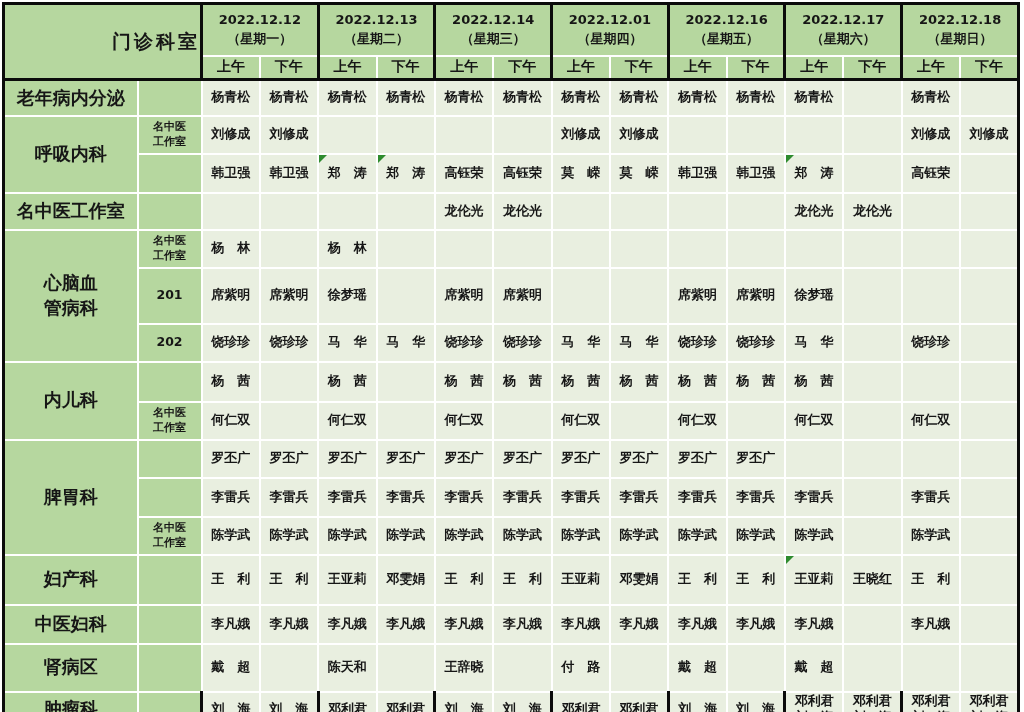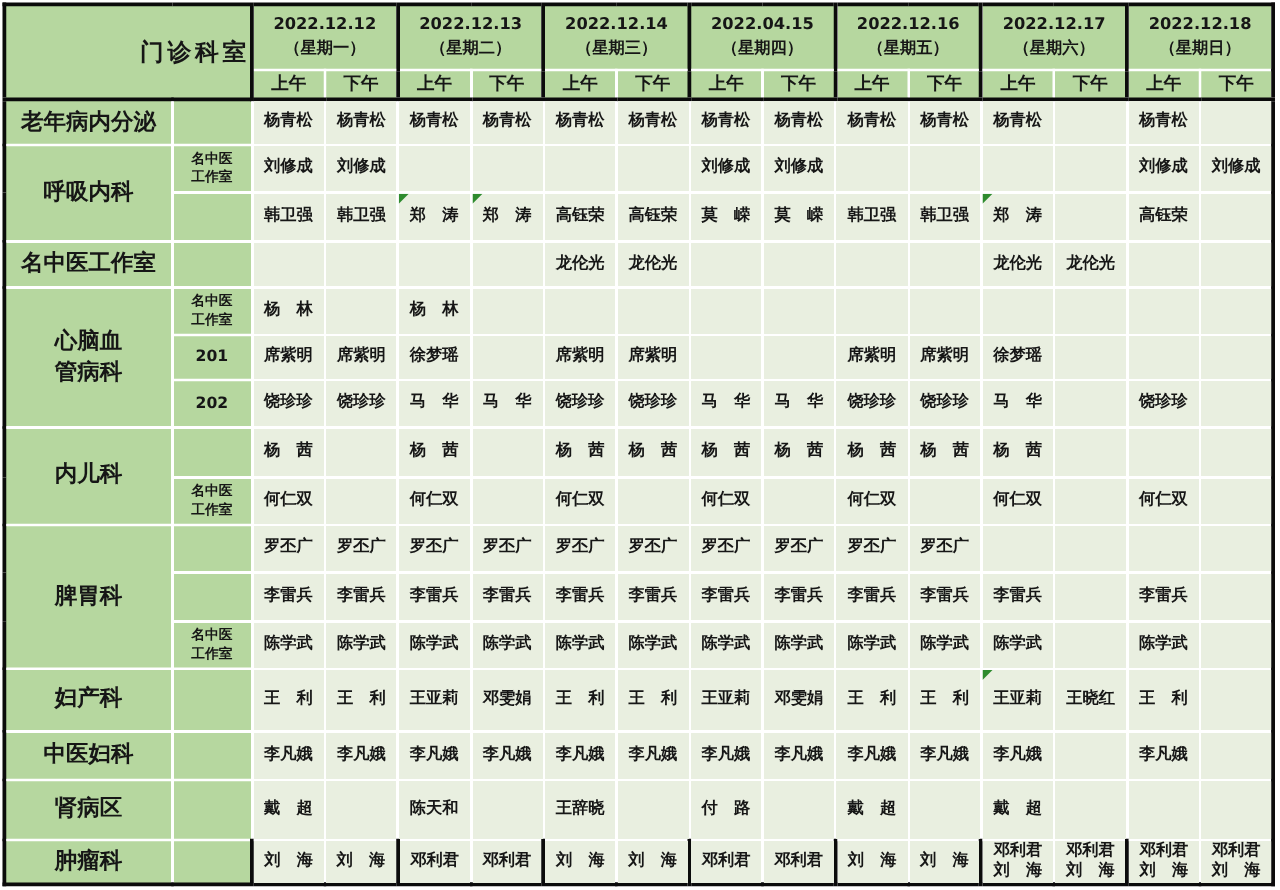--- a/index.html
+++ b/index.html
@@ -57,21 +57,21 @@
           </th>
           <th class="day" colspan="2">
             <div>2022.12.13</div>
             <div>（星期二）</div>
           </th>
           <th class="day" colspan="2">
             <div>2022.12.14</div>
             <div>（星期三）</div>
           </th>
           <th class="day" colspan="2">
-            <div>2022.04.15</div>
+            <div>2022.12.01</div>
             <div>（星期四）</div>
           </th>
           <th class="day" colspan="2">
             <div>2022.12.16</div>
             <div>（星期五）</div>
           </th>
           <th class="day" colspan="2">
             <div>2022.12.17</div>
             <div>（星期六）</div>
           </th>
@@ -183,21 +183,21 @@
           <td class="cell"><span></span></td>
           <td class="cell amline"><span></span></td>
           <td class="cell"><span></span></td>
           <td class="cell amline"><span></span></td>
           <td class="cell"><span></span></td>
           <td class="cell amline"><span></span></td>
           <td class="cell"><span></span></td>
           <td class="cell amline"><span></span></td>
           <td class="cell"><span></span></td>
         </tr>
-        <tr style="height: 36px;">
+        <tr style="height: 56px;">
           <td class="sub room"><span>201</span></td>
           <td class="cell amline"><span>席紫明</span></td>
           <td class="cell"><span>席紫明</span></td>
           <td class="cell amline"><span>徐梦瑶</span></td>
           <td class="cell"><span></span></td>
           <td class="cell amline"><span>席紫明</span></td>
           <td class="cell"><span>席紫明</span></td>
           <td class="cell amline"><span></span></td>
           <td class="cell"><span></span></td>
           <td class="cell amline"><span>席紫明</span></td>
@@ -306,21 +306,21 @@
           <td class="cell"><span>陈学武</span></td>
           <td class="cell amline"><span>陈学武</span></td>
           <td class="cell"><span>陈学武</span></td>
           <td class="cell amline"><span>陈学武</span></td>
           <td class="cell"><span>陈学武</span></td>
           <td class="cell amline"><span>陈学武</span></td>
           <td class="cell"><span></span></td>
           <td class="cell amline"><span>陈学武</span></td>
           <td class="cell"><span></span></td>
         </tr>
-        <tr style="height: 50px;">
+        <tr style="height: 50px; font-family: Liberation Serif, serif;">
           <td class="dept" rowspan="1"><span>妇产科</span></td>
           <td class="sub"><span></span></td>
           <td class="cell amline"><span>王　利</span></td>
           <td class="cell"><span>王　利</span></td>
           <td class="cell amline"><span>王亚莉</span></td>
           <td class="cell"><span>邓雯娟</span></td>
           <td class="cell amline"><span>王　利</span></td>
           <td class="cell"><span>王　利</span></td>
           <td class="cell amline"><span>王亚莉</span></td>
           <td class="cell"><span>邓雯娟</span></td>

